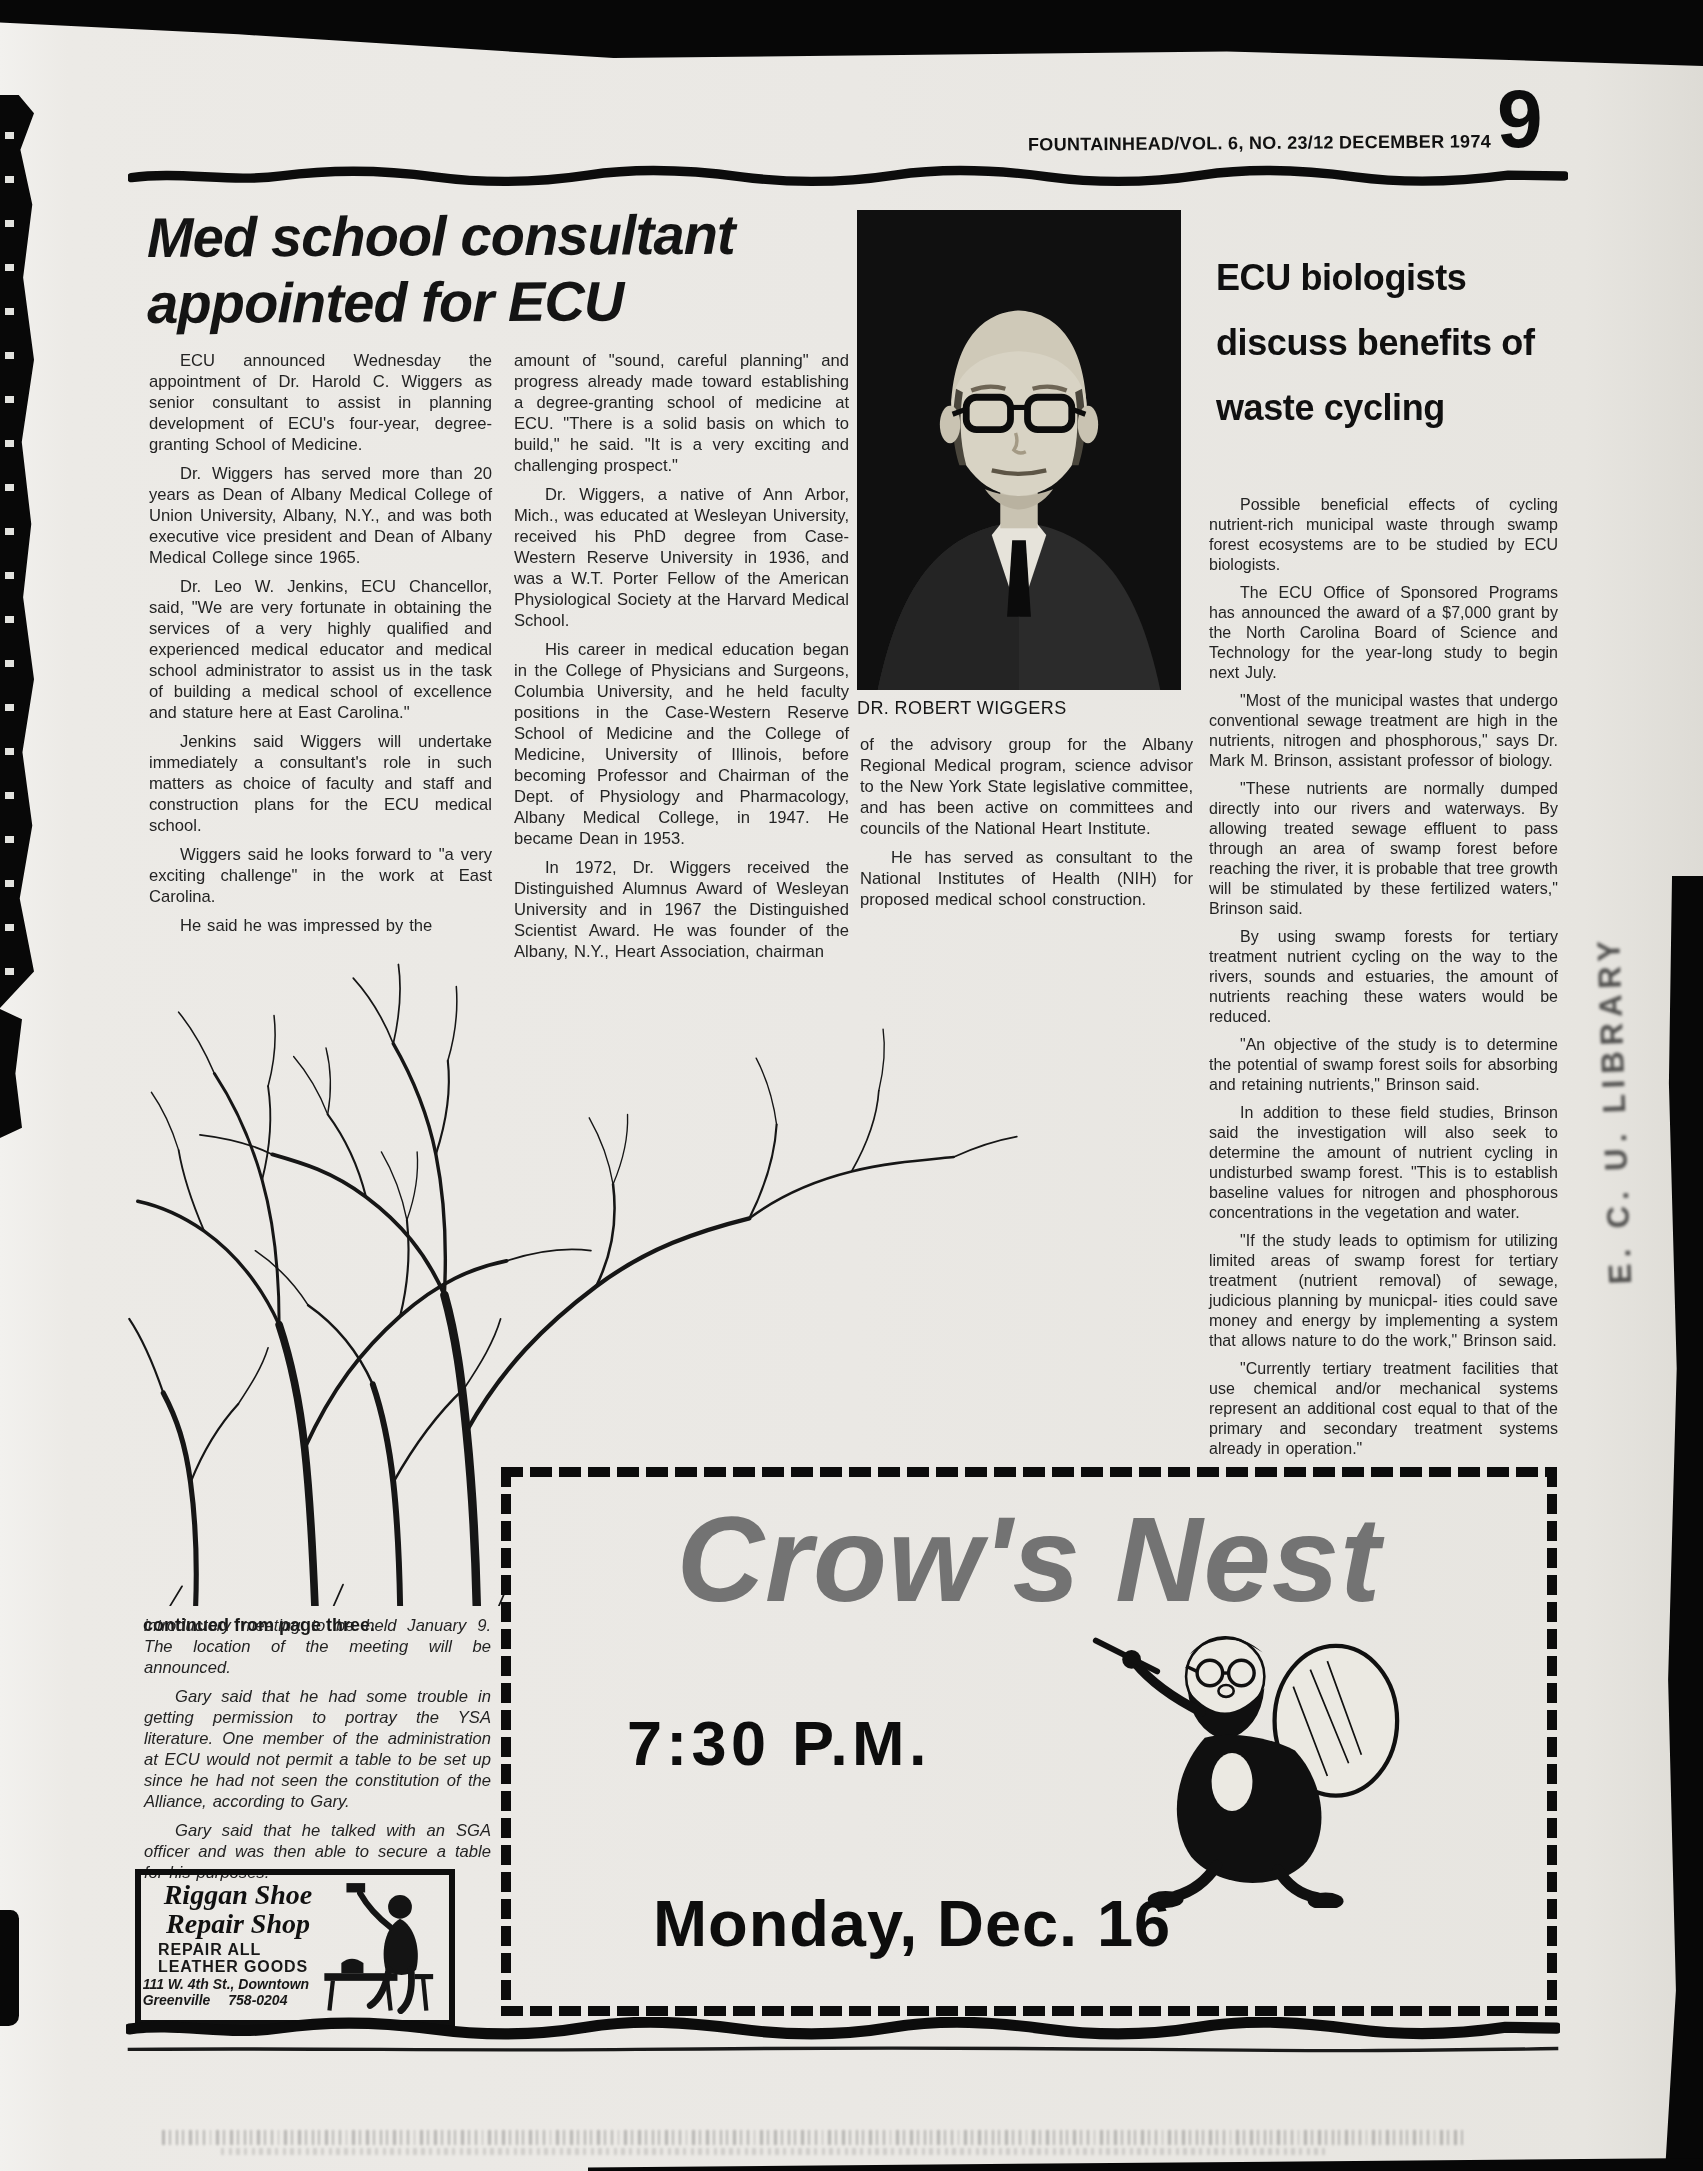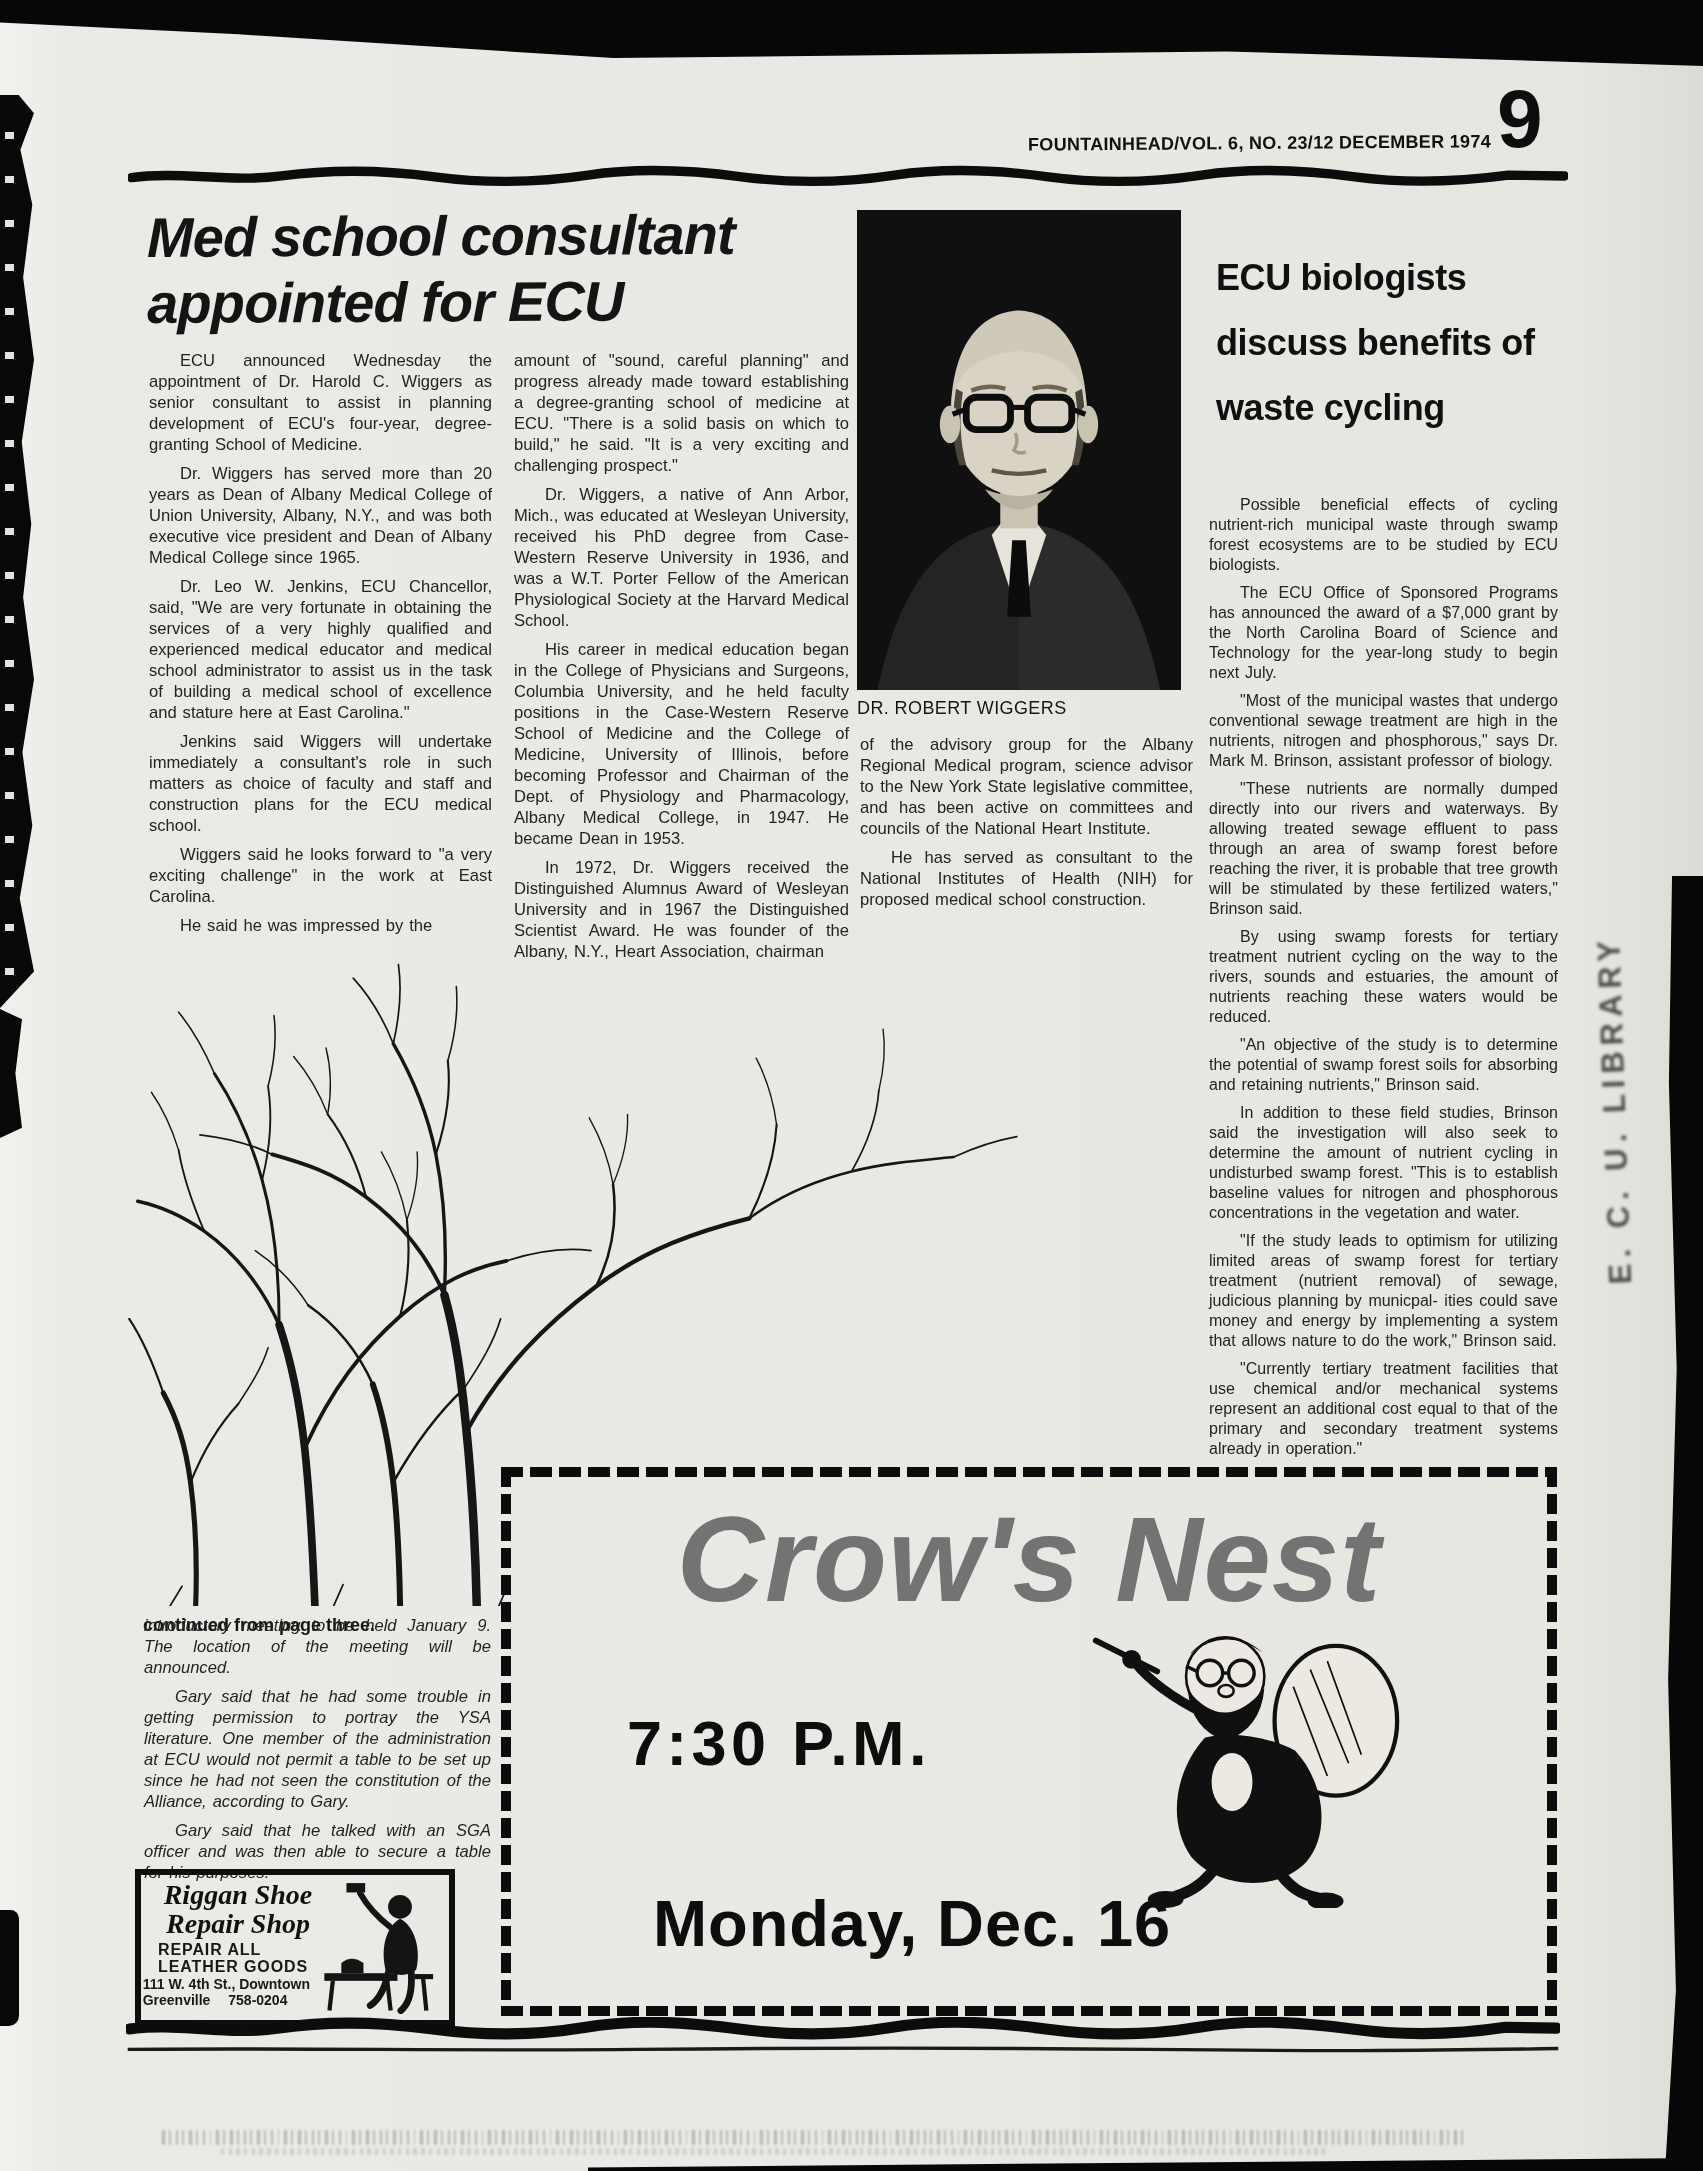--- a/index.html
+++ b/index.html
@@ -76,21 +76,21 @@
   .santa{position:absolute;left:554px;top:143px;}
 
   
   .shoe-ad{left:135px;top:1869px;width:308px;height:145px;border:6px solid #0e0e0e;background:transparent;}
   .shoe-name{position:absolute;left:12px;top:5.1px;width:170px;text-align:center;
              font-family:"Liberation Serif",serif;font-weight:bold;font-style:italic;
              font-size:28px;line-height:29px;color:#101010;filter:blur(0.3px);}
   .shoe-l1{position:absolute;left:17px;top:66px;width:162px;font-weight:bold;
            font-size:16px;line-height:17px;color:#181818;letter-spacing:0.9px;filter:blur(0.3px);}
   .shoe-l2{position:absolute;left:1.7px;top:101px;width:213px;font-weight:bold;font-size:14px;
-           line-height:16px;color:#181818;filter:blur(0.3px);}
+           line-height:16px;color:#181818;filter:blur(0.3px);font-style:italic;}
   .cobbler{position:absolute;right:1.7px;top:3.4px;}
 
   .tree-wrap{left:119px;top:886px;}
 </style>
 </head>
 <body>
 
 <div class="page">
   <div class="paper abs" style="left:0;top:0;width:1704px;height:2171px;"></div>
 

